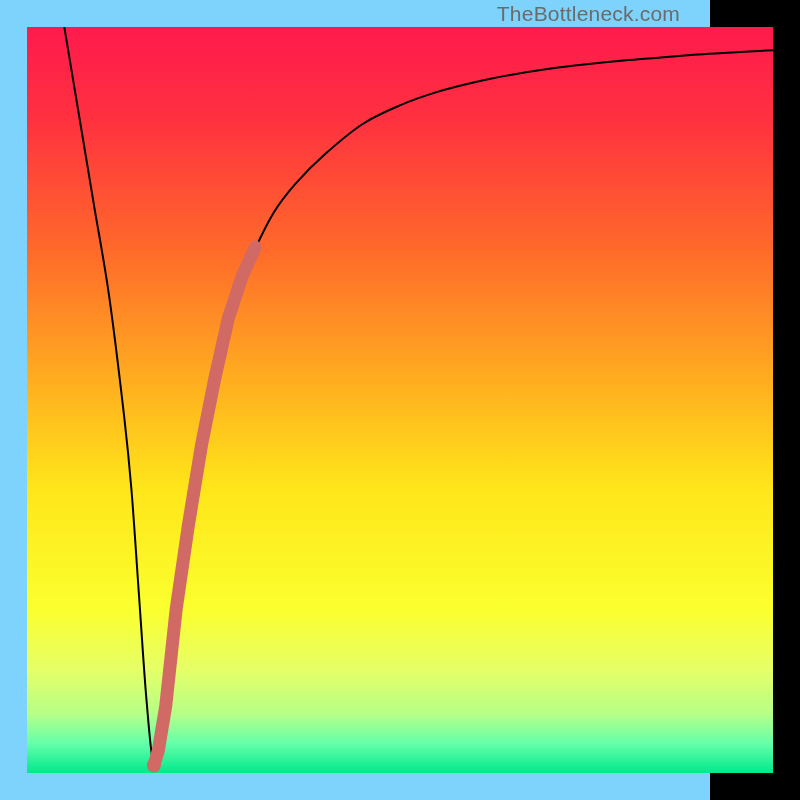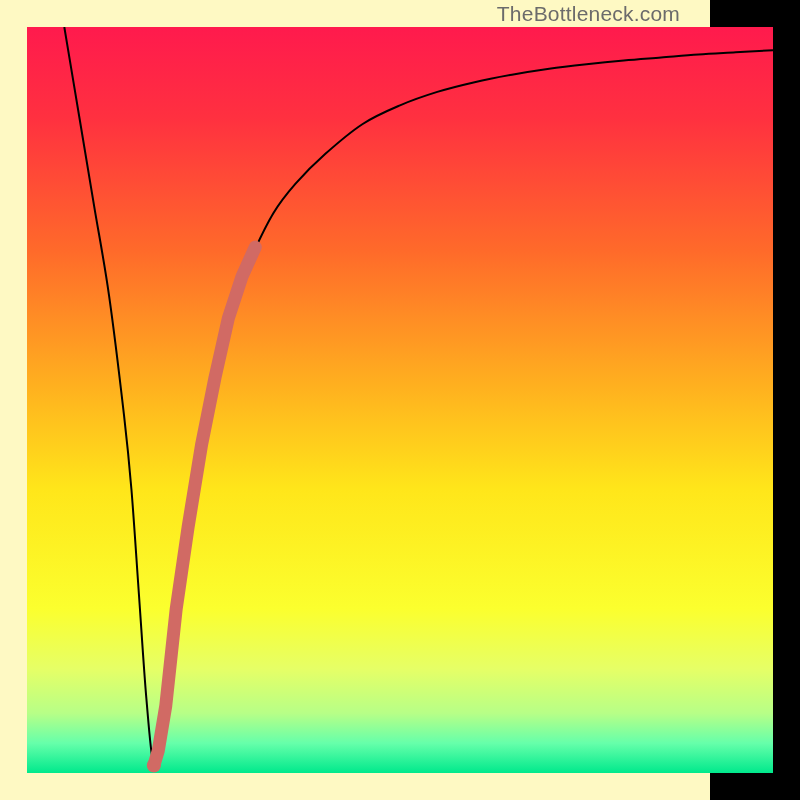--- a/index.html
+++ b/index.html
@@ -8,21 +8,21 @@
     width: 800px;
     height: 800px;
     overflow: hidden;
     background: #000;
     font-family: Arial, Helvetica, sans-serif;
   }
   .frame {
     position: relative;
     width: 710px;
     height: 800px;
-    background: #fef9c3;
+    background: #7dd3fc;
     text-align: center;
   }
   .plot-area {
     position: absolute;
     left: 27px;
     top: 27px;
     width: 746px;
     height: 746px;
     overflow: hidden;
   }

